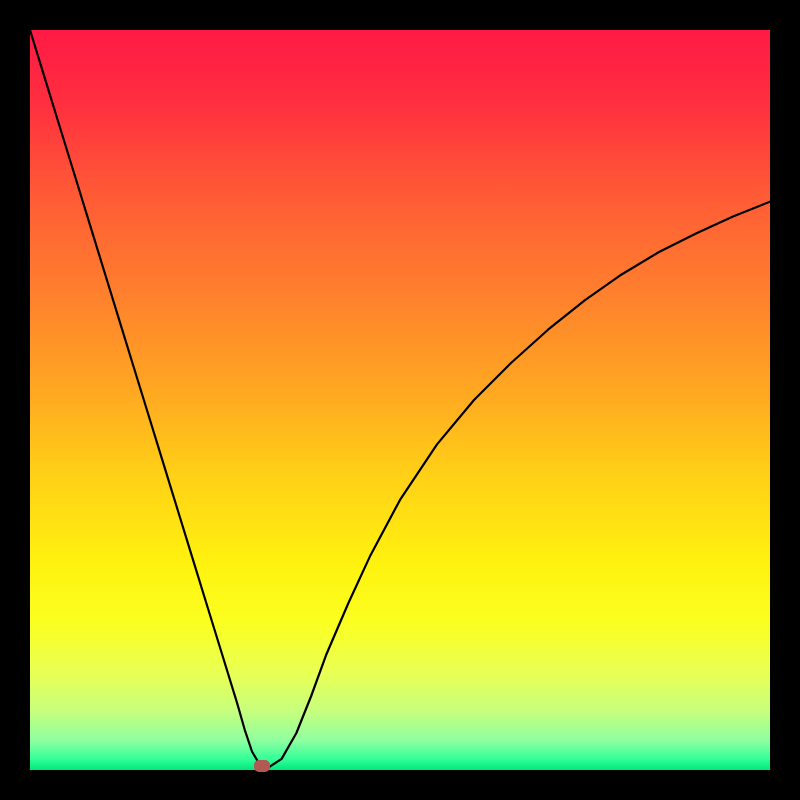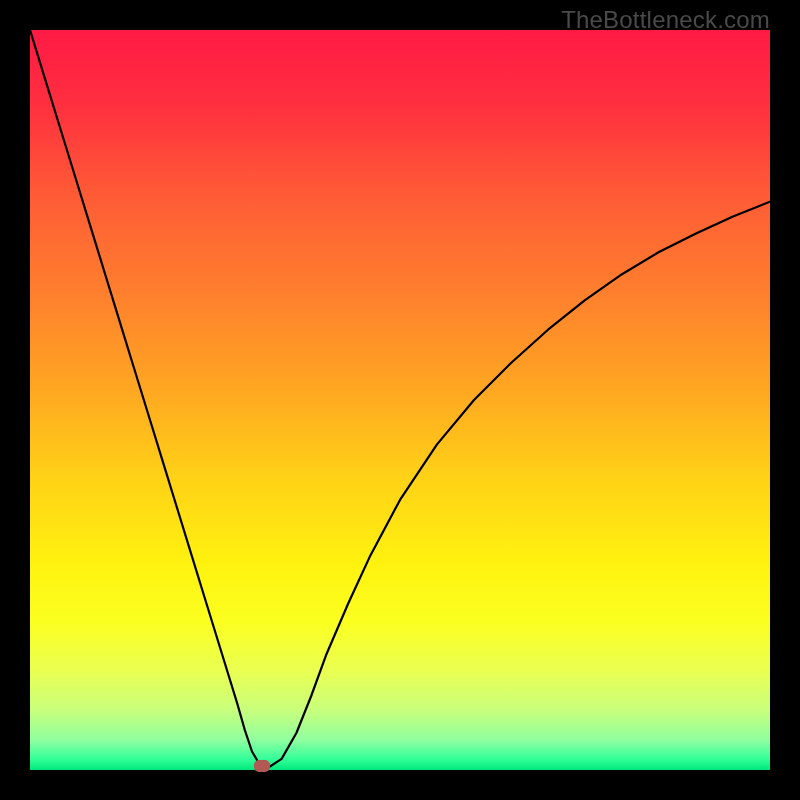--- a/index.html
+++ b/index.html
@@ -70,15 +70,14 @@
       <rect x="0" y="0" width="740" height="740" fill="url(#bg-grad)"></rect>
     </svg>
 
     <svg class="curve-svg" viewBox="0 0 740 740" preserveAspectRatio="none">
       <path id="curve-path" d="M0.00 0.00 L14.80 48.10 L29.60 96.20 L44.40 144.30 L59.20 192.40 L74.00 240.50 L88.80 288.60 L103.60 336.70 L118.40 384.80 L133.20 432.90 L148.00 481.00 L162.80 529.10 L177.60 577.20 L192.40 625.30 L207.20 673.40 L214.60 699.30 L222.00 721.50 L229.40 734.08 L236.80 738.52 L251.60 728.90 L266.40 703.00 L281.20 666.00 L296.00 625.30 L318.20 573.50 L340.40 525.40 L370.00 469.90 L407.00 414.40 L444.00 370.00 L481.00 333.00 L518.00 299.70 L555.00 270.10 L592.00 244.20 L629.00 222.00 L666.00 203.50 L703.00 186.48 L740.00 171.68" fill="none" stroke="#000" stroke-width="2.2" stroke-linejoin="round" stroke-linecap="round"></path>
     </svg>
 
     <div class="marker" id="min-marker" style="left: 231.62px; top: 736.3px; background: rgb(177, 90, 84);"></div>
   </div>
 
-  <div class="watermark">TheBottleneck.com</div>
 
 </div>
 
 </body></html>

